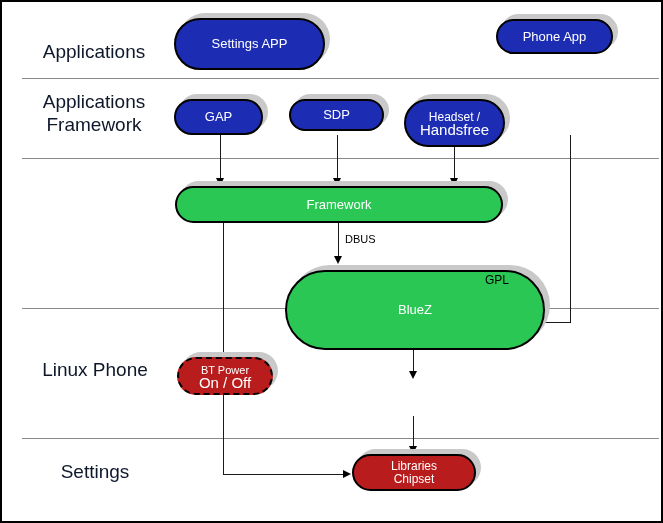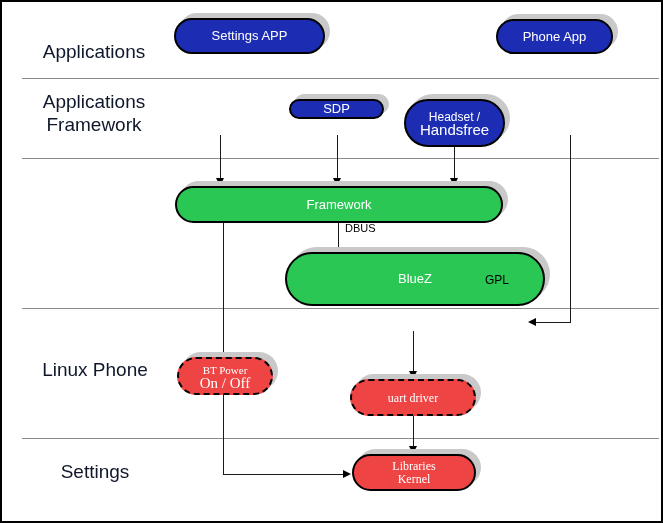--- a/index.html
+++ b/index.html
@@ -16,21 +16,21 @@
   .divider{position:absolute;left:20px;width:637px;height:1px;background:#8a8a8a;z-index:0;}
   
   .pill{
     position:absolute;box-sizing:border-box;border:2px solid #000;border-radius:999px;
     display:flex;flex-direction:column;align-items:center;justify-content:center;
     color:#fff;font-size:13px;line-height:14px;text-align:center;
     box-shadow:5px -5px 0 #c9c9c9;z-index:2;
   }
   .pill.blue{background:#1c2db4;}
   .pill.green{background:#2bc755;}
-  .pill.red{background:#ef4444;font-family:Liberation Serif, serif;}
+  .pill.red{background:#b91c1c;}
   .pill.dashed{border-style:dashed;}
   .sub{font-size:15px;line-height:12px;}
   .sub2{font-size:12px;line-height:13px;}
   
   .vline{position:absolute;width:1px;background:#1a1a1a;z-index:1;}
   .hline{position:absolute;height:1px;background:#1a1a1a;z-index:1;}
   
   .arr{position:absolute;width:0;height:0;z-index:1;}
   .arr.down{border-left:4px solid transparent;border-right:4px solid transparent;border-top:8px solid #000;}
   .arr.right{border-top:4px solid transparent;border-bottom:4px solid transparent;border-left:8px solid #000;}
@@ -74,51 +74,51 @@
   <div class="vline" style="left:221px;top:221px;height:251px"></div>
   <div class="hline" style="left:221px;top:472px;width:121px"></div>
   <div class="arr right" style="left:341px;top:468px"></div>
 
   <div class="vline" style="left:411px;top:329px;height:41px"></div>
   <div class="arr down" style="left:407px;top:369px"></div>
 
   <div class="vline" style="left:411px;top:414px;height:31px"></div>
   <div class="arr down" style="left:407px;top:444px"></div>
 
-  <div class="edge-label" style="left:343px;top:220px">DBUS</div>
+  <div class="edge-label" style="left:343px;top:231px">DBUS</div>
 
-  <div class="pill blue" style="left:172px;top:16px;width:151px;height:36px">
+  <div class="pill blue" style="left:172px;top:16px;width:151px;height:52px">
     <span>Settings APP</span>
   </div>
   <div class="pill blue" style="left:494px;top:17px;width:117px;height:35px">
     <span>Phone App</span>
   </div>
 
-  <div class="pill blue" style="left:287px;top:97px;width:95px;height:20px">
+  <div class="pill blue" style="left:172px;top:97px;width:89px;height:36px">
+    <span>GAP</span>
+  </div>
+  <div class="pill blue" style="left:287px;top:97px;width:95px;height:32px">
     <span>SDP</span>
   </div>
   <div class="pill blue" style="left:402px;top:97px;width:101px;height:48px;font-size:12px;line-height:13px">
     <span>Headset /</span>
     <span class="sub">Handsfree</span>
   </div>
 
   <div class="pill green" style="left:173px;top:184px;width:328px;height:37px">
     <span>Framework</span>
   </div>
-  <div class="pill green" style="left:283px;top:250px;width:260px;height:54px">
+  <div class="pill green" style="left:283px;top:268px;width:260px;height:80px">
     <span>BlueZ</span>
   </div>
   <div class="badge-label" style="left:483px;top:271px">GPL</div>
 
   <div class="pill red dashed" style="left:175px;top:355px;width:96px;height:38px;font-size:11px;line-height:13px">
     <span>BT Power</span>
     <span class="sub">On / Off</span>
   </div>
-  <div class="pill red dashed" style="left:348px;top:377px;width:126px;height:37px;font-size:12px">
-    <span>uart driver</span>
-  </div>
 
   <div class="pill red" style="left:350px;top:452px;width:124px;height:37px;font-size:12px;line-height:13px">
     <span>Libraries</span>
-    <span class="sub2">Kernel</span>
+    <span class="sub2">Chipset</span>
   </div>
 
 </div>
 
 </body></html>

